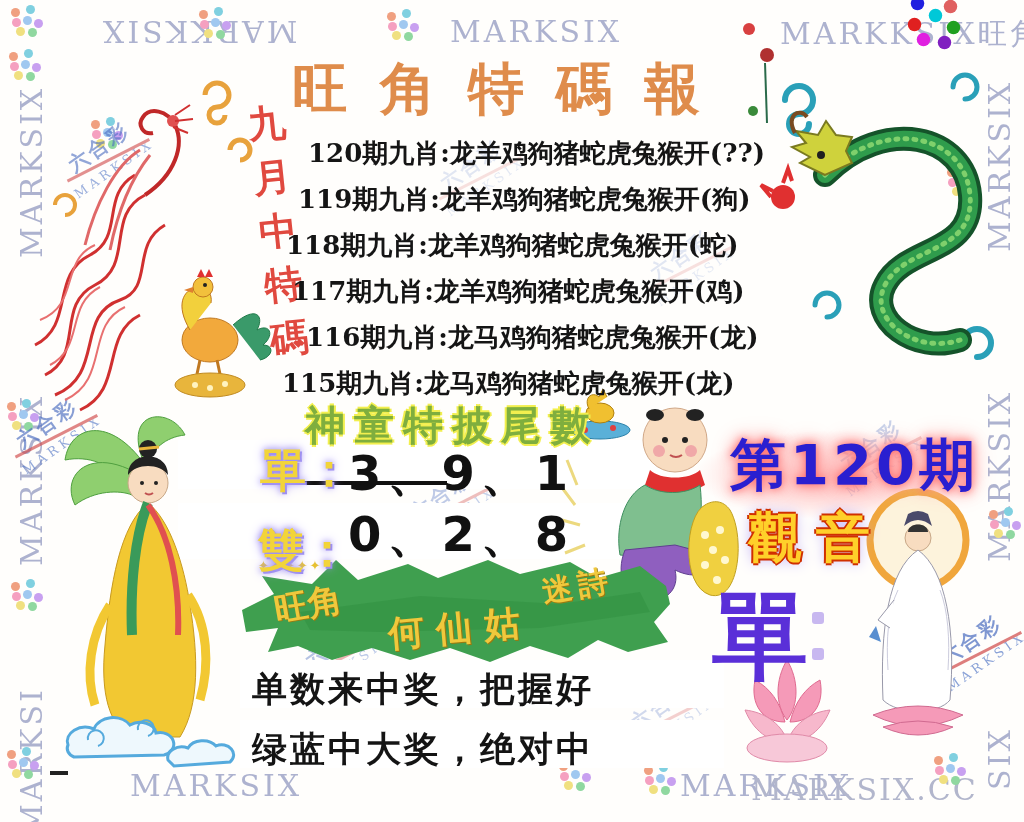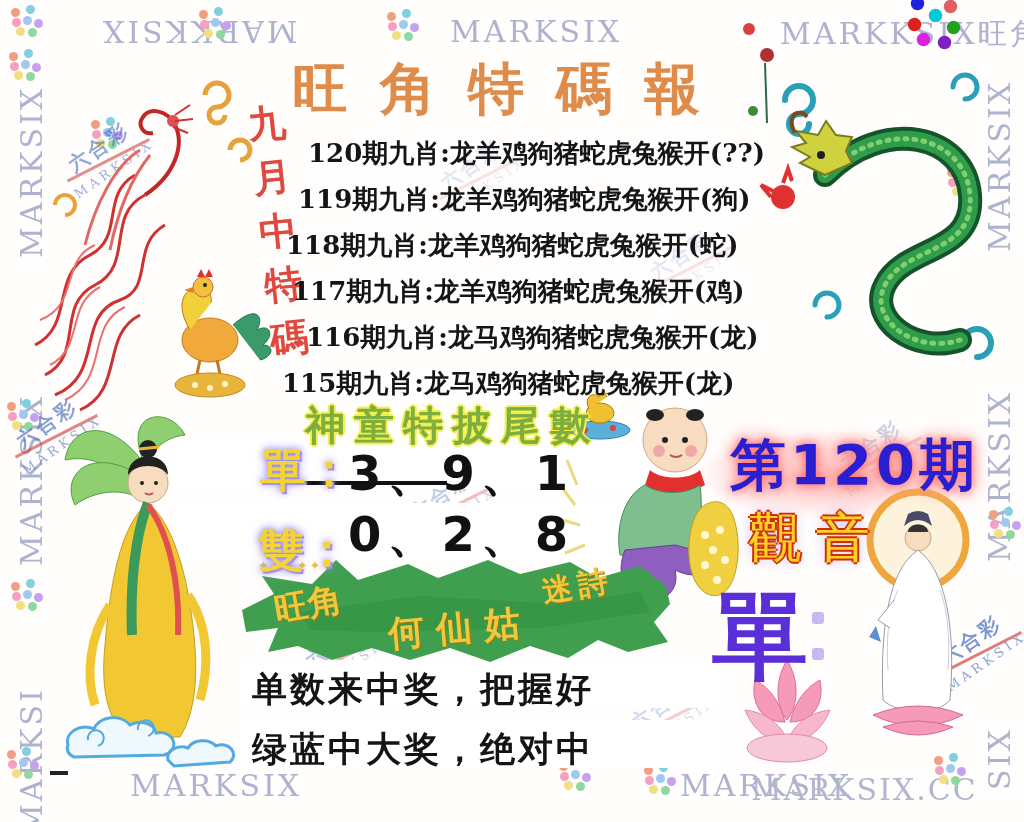--- a/index.html
+++ b/index.html
@@ -36,21 +36,21 @@
     white-space:nowrap;
     text-shadow:-2px 0 0 #f2ef4e,2px 0 0 #f2ef4e,0 -2px 0 #f2ef4e,0 2px 0 #f2ef4e;}
   .parity-label{color:#f2d439;font-size:46px;font-weight:bold;z-index:4;white-space:nowrap;
     text-shadow:0 0 6px #9a8cf0,0 0 12px #b9a8f5,2px 2px 0 #9a8cf0;}
   .strip{background:#ffffff;z-index:2;}
   .numbers{color:#111;font-size:48px;font-weight:bold;letter-spacing:6px;z-index:3;
            white-space:nowrap;}
   .issue{color:#2a1fd0;font-size:56px;font-weight:bold;letter-spacing:4px;z-index:4;
     white-space:nowrap;
     text-shadow:0 0 8px #ff6a6a,0 0 16px #ff9a9a,0 0 26px #ffc0c0;}
-  .guanyin{color:#ffd02a;font-size:54px;font-weight:normal;letter-spacing:14px;z-index:4;
+  .guanyin{color:#ffd02a;font-size:54px;font-weight:bold;letter-spacing:14px;z-index:4;
     white-space:nowrap;
     text-shadow:-2px 0 0 #d03000,2px 0 0 #d03000,0 -2px 0 #d03000,0 2px 0 #d03000,
                 0 0 14px #b9a8f5;}
   .big-single{color:#5a2fd8;font-size:96px;font-weight:bold;z-index:4;line-height:1;}
   .colon-dot{width:12px;height:12px;background:#c8b8f0;border-radius:3px;z-index:4;}
   .banner-text{color:#f0c83c;font-weight:bold;z-index:4;white-space:nowrap;
     text-shadow:1px 1px 0 #9a7a10;}
   .footer-line{color:#141414;font-size:35px;font-weight:bold;letter-spacing:3px;z-index:3;
     white-space:nowrap;font-family:"DejaVu Serif","Liberation Serif",serif;}
   .glow-pink{background:radial-gradient(closest-side,rgba(255,90,90,.45),rgba(255,90,90,0));

